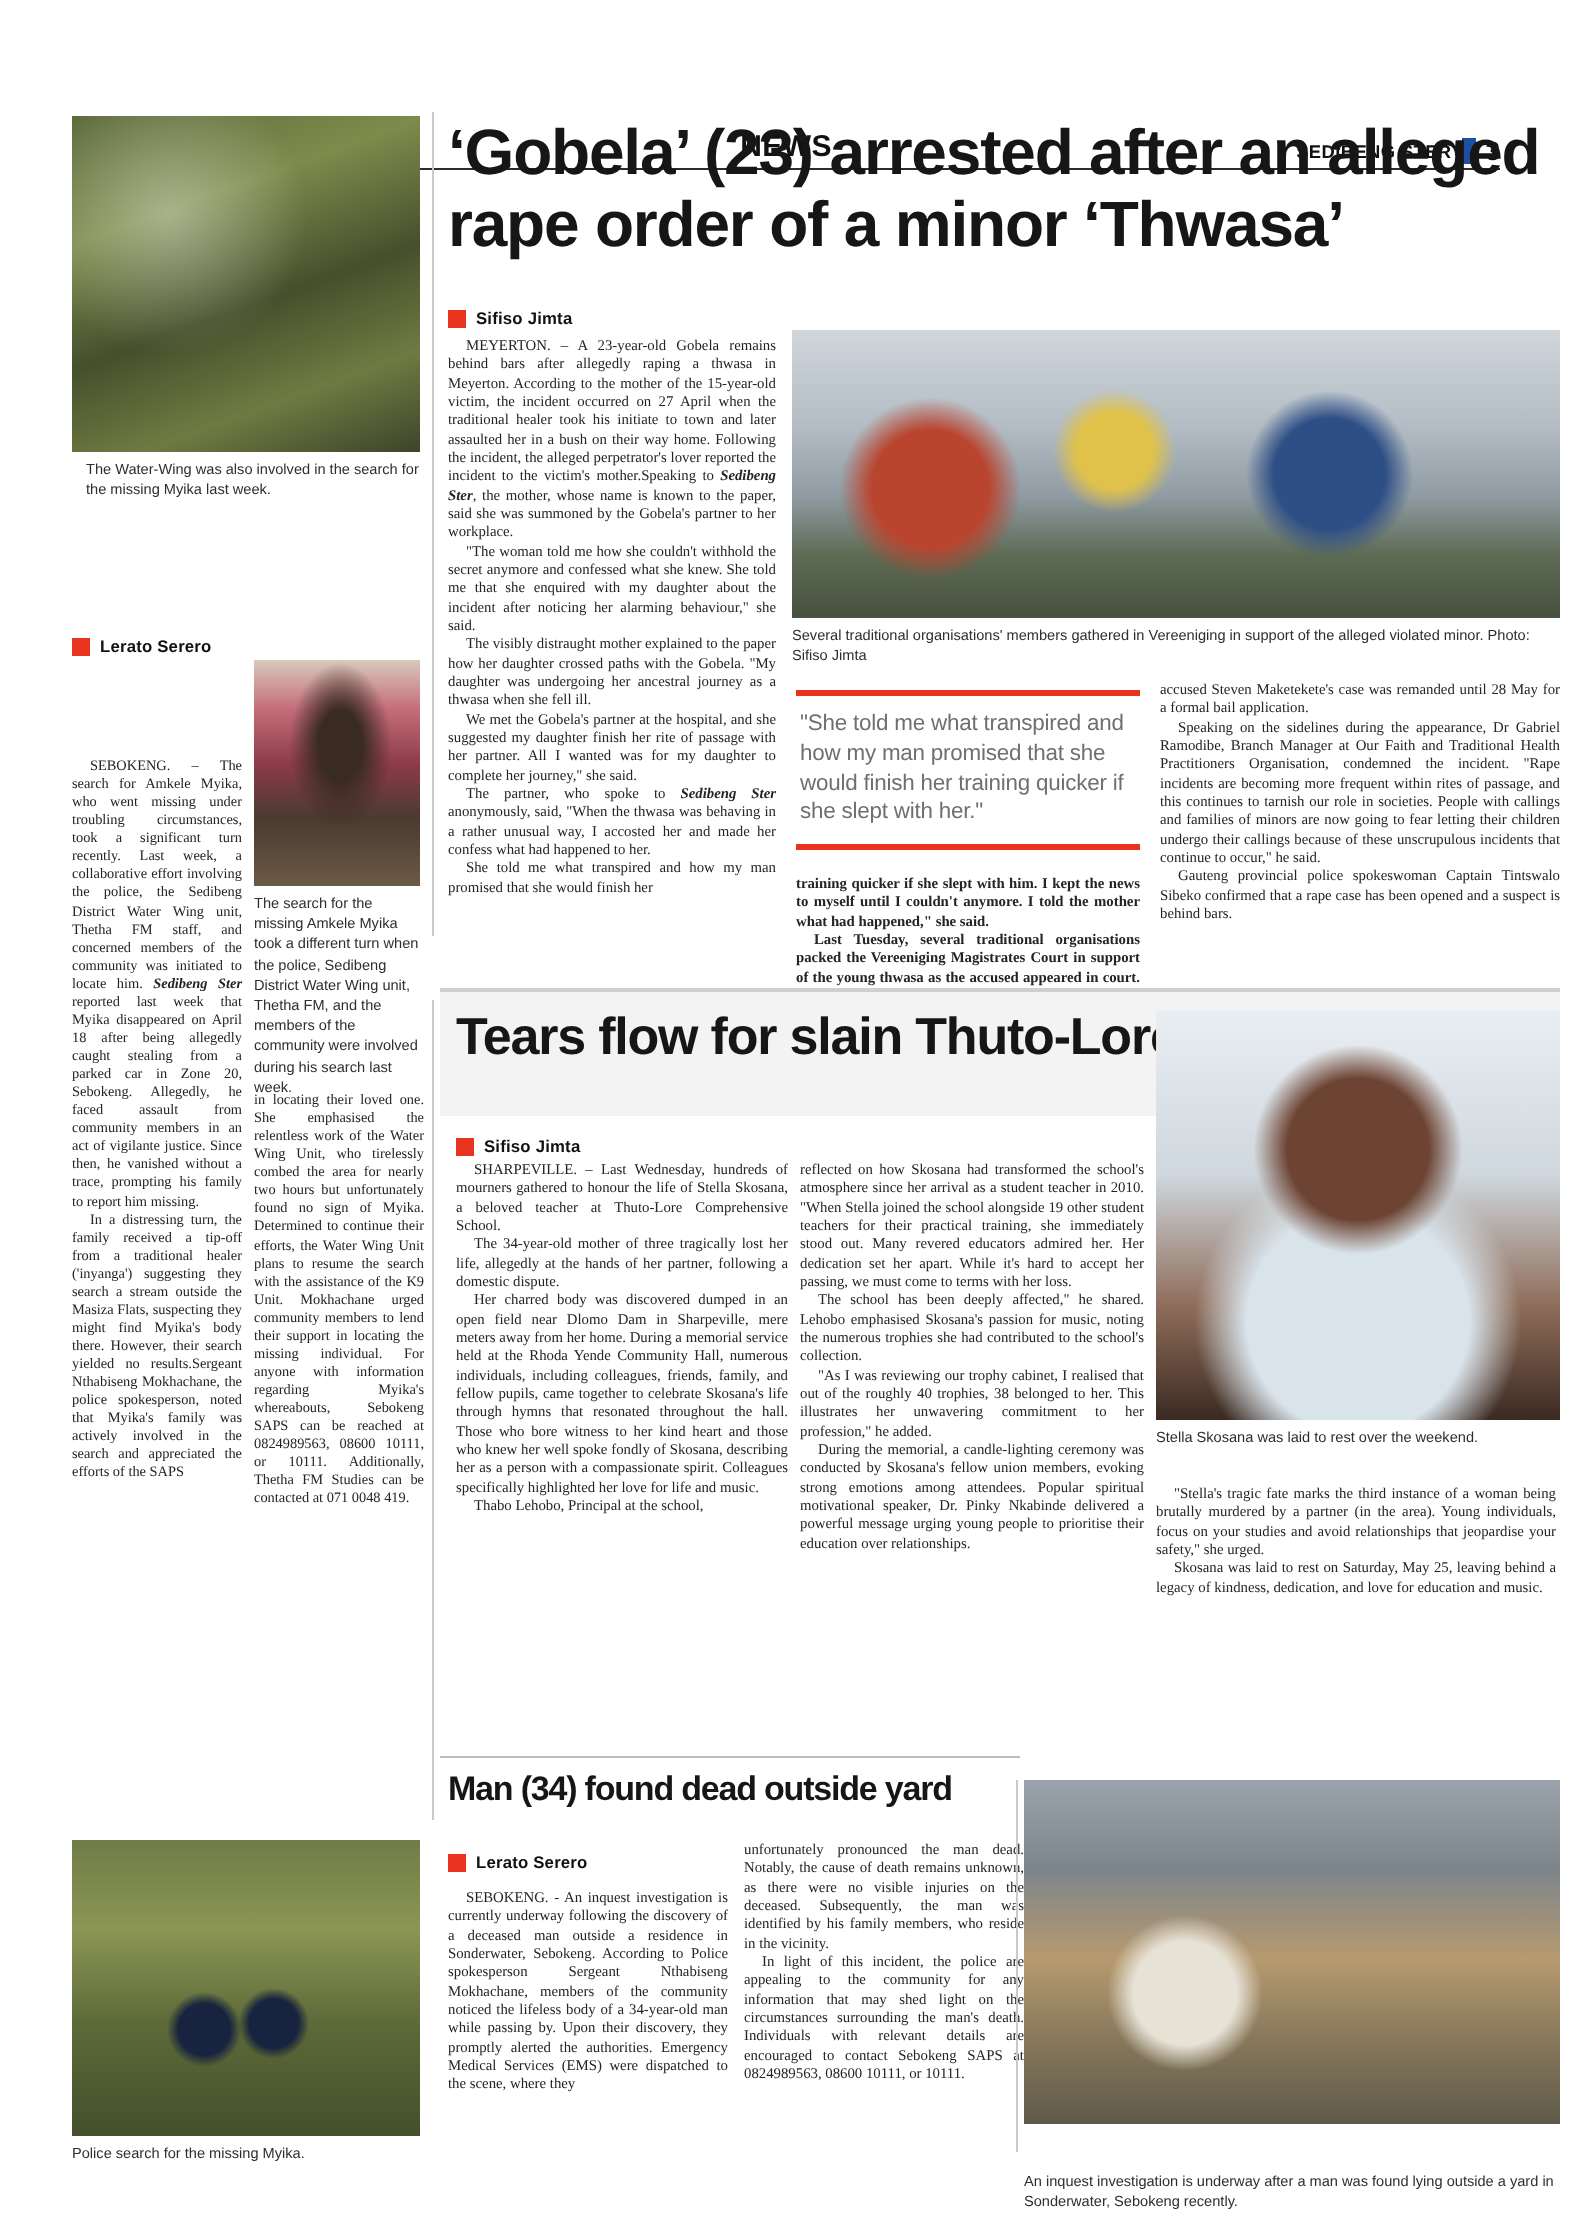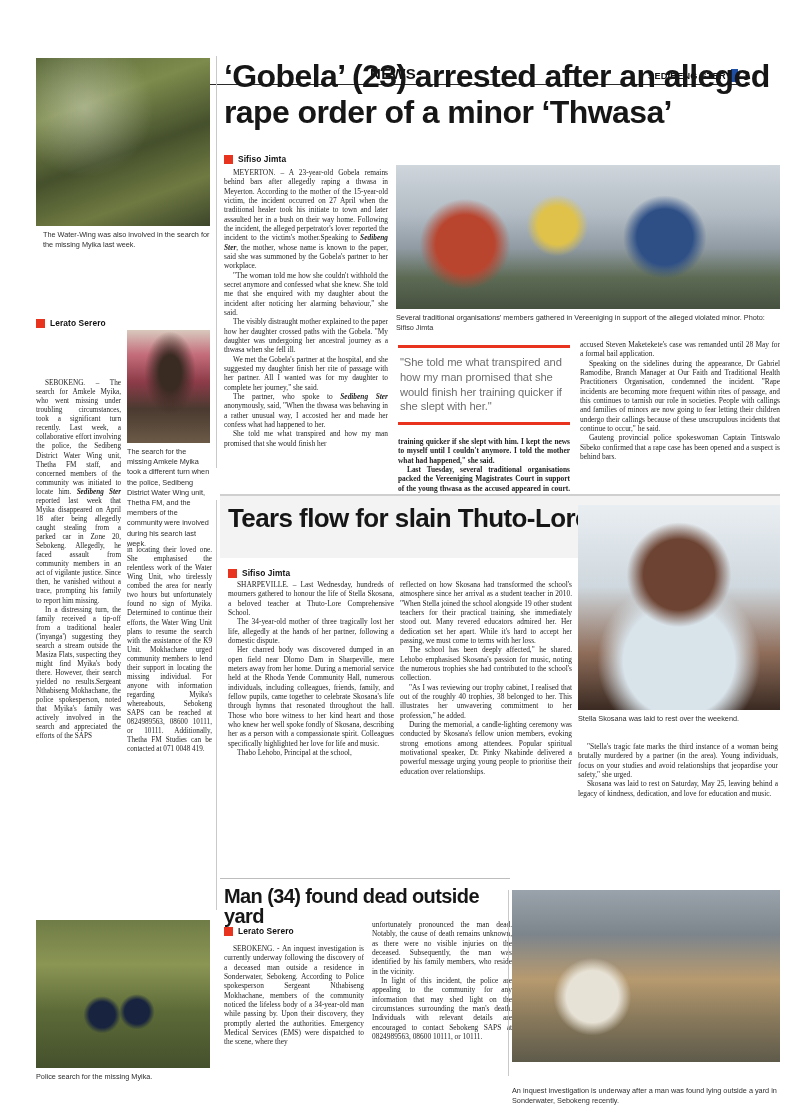--- a/index.html
+++ b/index.html
@@ -203,21 +203,21 @@
       <p class="">"As I was reviewing our trophy cabinet, I realised that out of the roughly 40 trophies, 38 belonged to her. This illustrates her unwavering commitment to her profession," he added.</p>
       <p class="">During the memorial, a candle-lighting ceremony was conducted by Skosana's fellow union members, evoking strong emotions among attendees. Popular spiritual motivational speaker, Dr. Pinky Nkabinde delivered a powerful message urging young people to prioritise their education over relationships.</p>
     </div>
   <div class="body" id="tc3" style="position:absolute; left:578px; top:742px; width:200px; height:128px;">
       <p class="">"Stella's tragic fate marks the third instance of a woman being brutally murdered by a partner (in the area). Young individuals, focus on your studies and avoid relationships that jeopardise your safety," she urged.</p>
       <p class="">Skosana was laid to rest on Saturday, May 25, leaving behind a legacy of kindness, dedication, and love for education and music.</p>
     </div>
 
   <div class="hrule" style="left:220px; top:878px; width:290px;"></div>
 
-  <div class="hl" style="position:absolute; left:224px; top:886px; width:290px; font-size:20px;">Man (34) found dead outside yard</div>
+  <div class="hl" style="position:absolute; left:224px; top:886px; width:290px; font-size:17px;">Man (34) found dead outside yard</div>
 
   <div class="byline" style="position:absolute; left:224px; top:920px;">
     <span class="byline-sq"></span>
     <span class="byline-name">Lerato Serero</span>
   </div>
 
   <div class="body" id="yc1" style="position:absolute; left:224px; top:944px; width:140px; height:140px;">
       <p class="">SEBOKENG. - An inquest investigation is currently underway following the discovery of a deceased man outside a residence in Sonderwater, Sebokeng. According to Police spokesperson Sergeant Nthabiseng Mokhachane, members of the community noticed the lifeless body of a 34-year-old man while passing by. Upon their discovery, they promptly alerted the authorities. Emergency Medical Services (EMS) were dispatched to the scene, where they</p>
     </div>
   <div class="body" id="yc2" style="position:absolute; left:372px; top:920px; width:140px; height:164px;">

